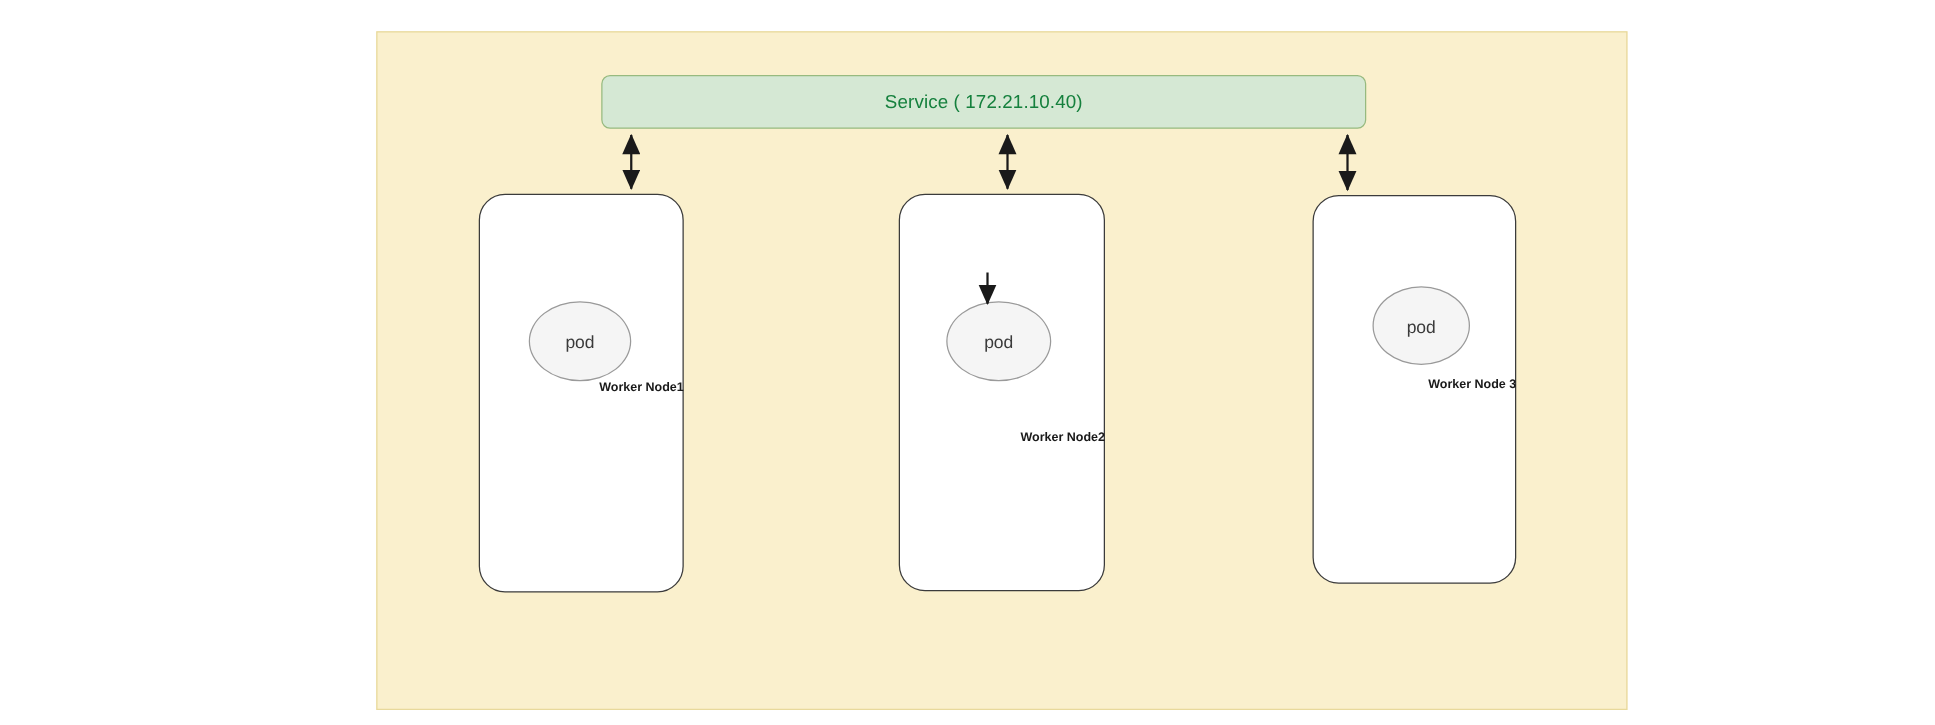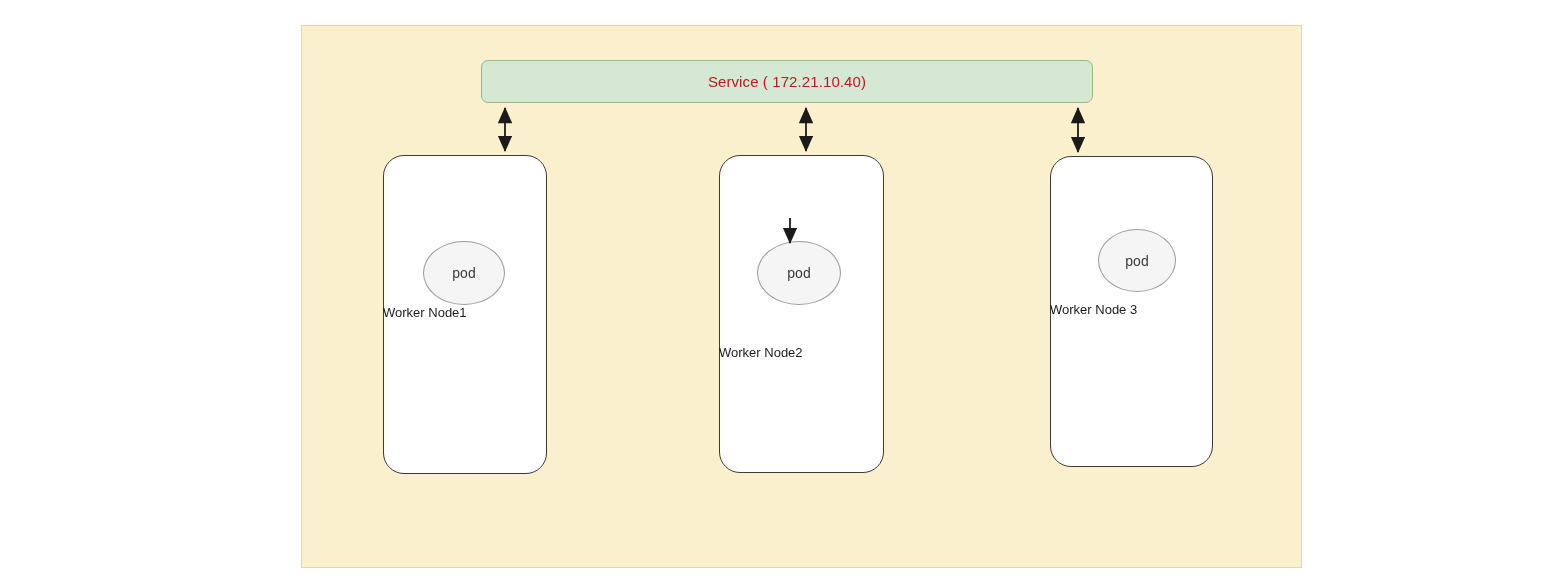--- a/index.html
+++ b/index.html
@@ -45,21 +45,21 @@
     background: #d5e8d4;
     border: 1px solid #97ba7f;
     border-radius: 7px;
     box-sizing: border-box;
     display: flex;
     align-items: center;
     justify-content: center;
   }
   .service-label {
     font-size: 15px;
-    color: #b91c1c;
+    color: #15803d;
     letter-spacing: 0.1px;
     white-space: pre;
   }
 
   
   .node-box {
     position: absolute;
     background: #ffffff;
     border: 1.6px solid #3b3b3b;
     border-radius: 21px;
@@ -84,24 +84,25 @@
     font-size: 14px;
     color: #3a3a3a;
   }
   .pod-1 { left: 423px; top: 241px; width: 82px; height: 64px; }
   .pod-2 { left: 757px; top: 241px; width: 84px; height: 64px; }
   .pod-3 { left: 1098px; top: 229px; width: 78px; height: 63px; }
 
   
   .node-label {
     position: absolute;
-    font-size: 13px;
+    font-size: 10px;
     color: #1a1a1a;
-    text-align: left;
+    text-align: right;
     white-space: nowrap;
+    font-weight: bold;
   }
   .label-1 { left: 383px; top: 305px; width: 164px; }
   .label-2 { left: 719px; top: 305px; width: 165px; margin-top: 40px; }
   .label-3 { left: 1050px; top: 302px; width: 163px; }
 
   
   .arrows {
     position: absolute;
     left: 0; top: 0;
     width: 1548px;

